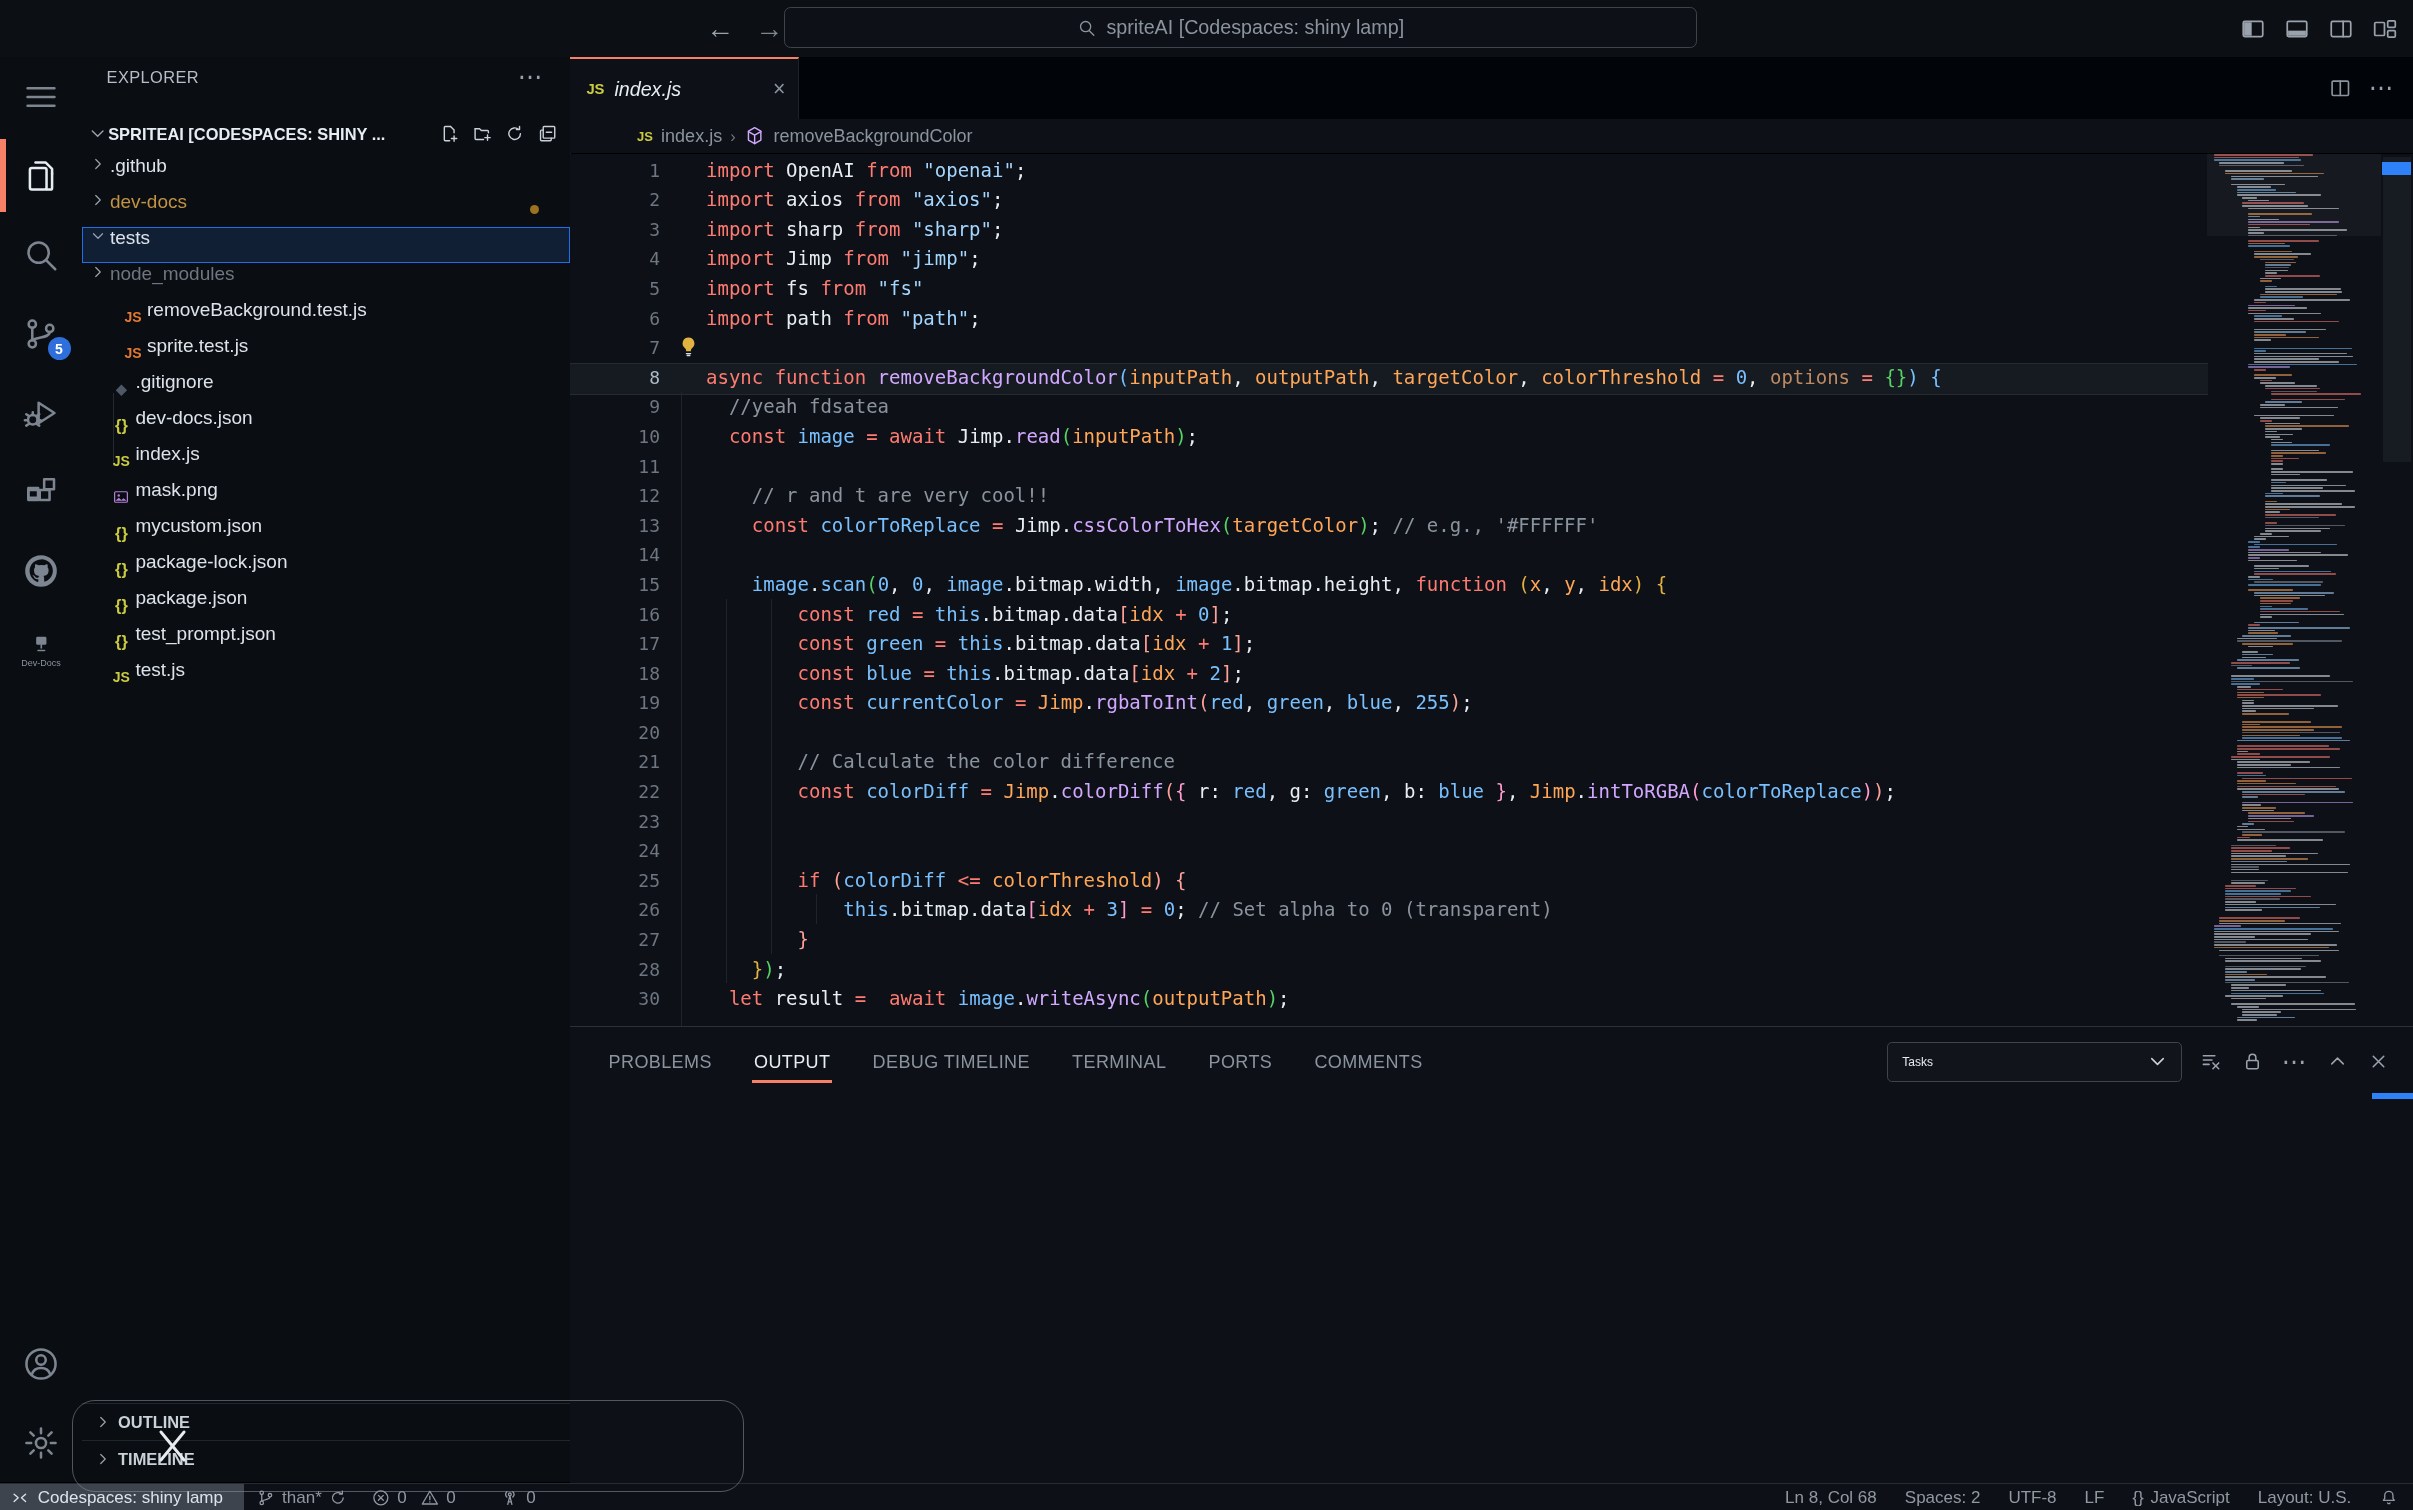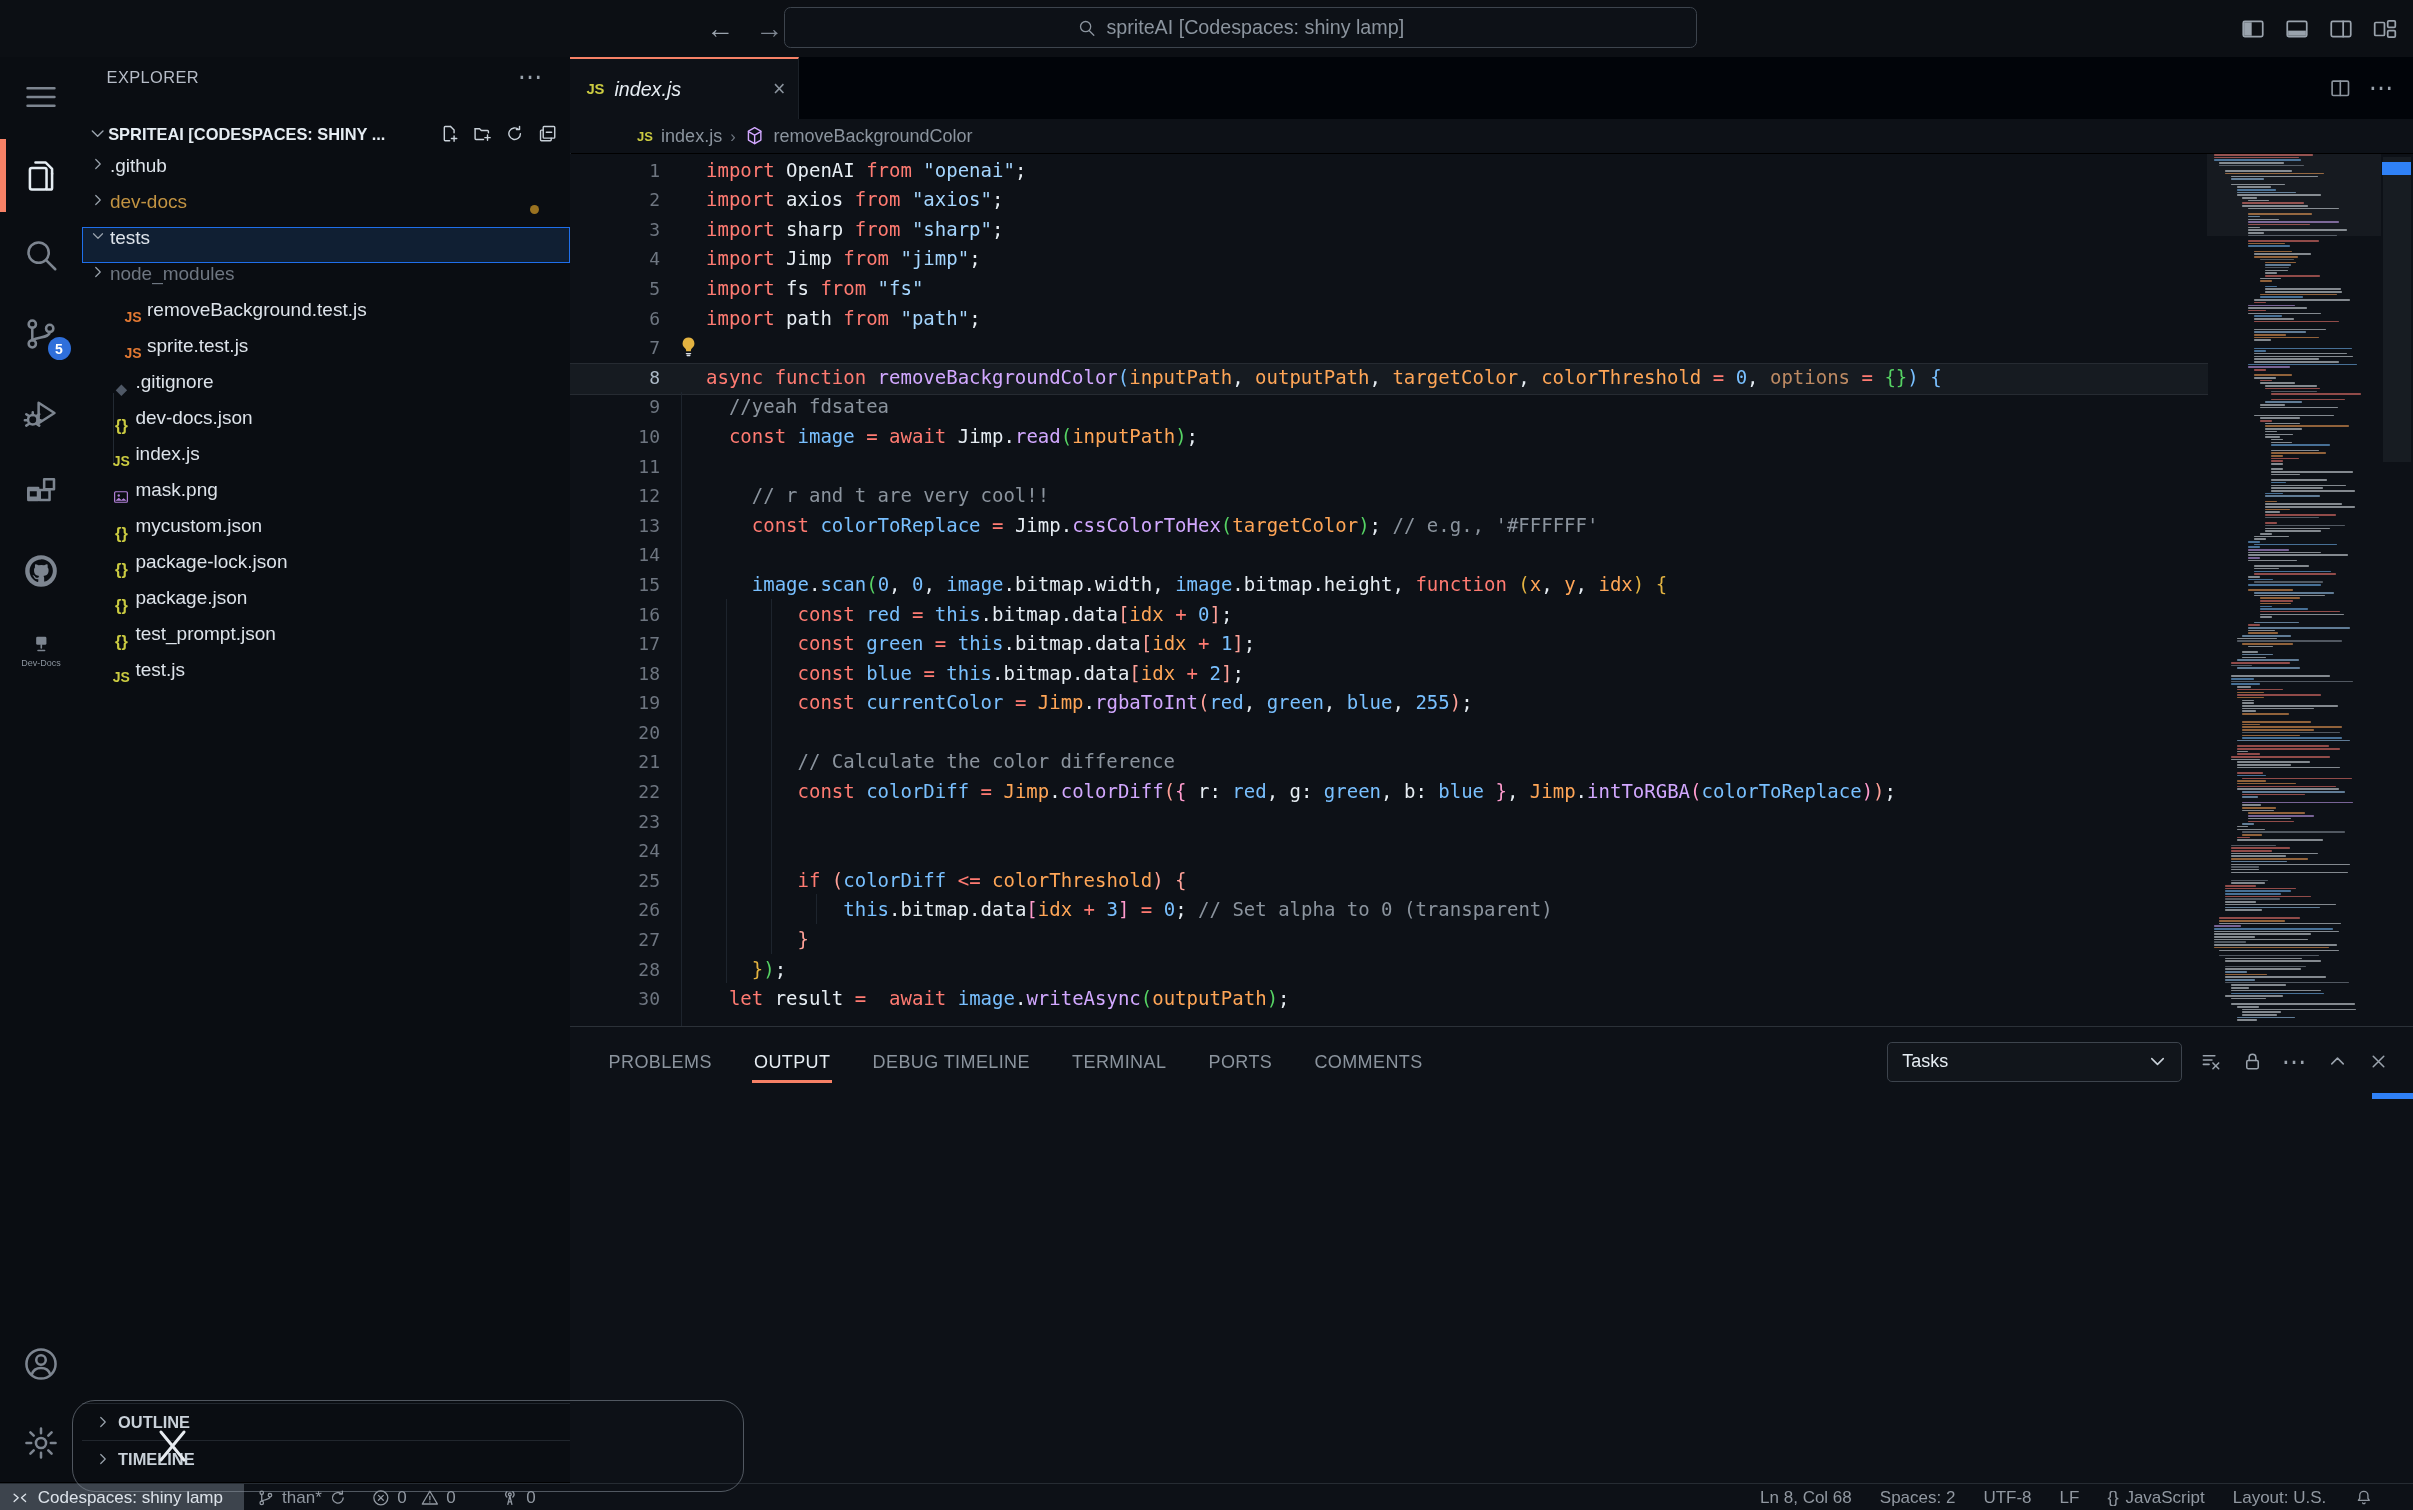--- a/index.html
+++ b/index.html
@@ -87,32 +87,32 @@
   #vscroll{position:absolute;right:1.6px;top:3.3px;width:28px;height:305px;background:rgba(121,131,142,.1)}
 
   
   #panel{position:absolute;left:570px;top:1026px;right:0;height:456px;background:#0d1117;border-top:0.8px solid #2b3138;}
   #panel-tabs{position:absolute;left:37px;top:0;height:71px;display:flex;align-items:center;gap:39px}
   .ptab{font-size:18px;letter-spacing:0.4px;color:#8b949e;position:relative;padding:11.5px 1.6px}
   .ptab.active{color:#e6edf3}
   .ptab.active:after{content:"";position:absolute;left:0;right:0;bottom:1.6px;height:2.5px;background:#f78166}
   #panel-right{position:absolute;right:23px;top:14.8px;display:flex;align-items:center;gap:18px;color:#9aa3ad}
   #tasks-select{width:267px;height:38px;background:#11151b;border:0.8px solid #3d444d;border-radius:4.9px;display:flex;
-    align-items:center;padding:0 11.5px 0 14.8px;color:#e6edf3;font-size:18px}
+    align-items:center;padding:0 11.5px 0 14.8px;color:#e6edf3;font-size:12px}
   #tasks-select svg{margin-left:auto;width:21.3px;height:21.3px;color:#c9d1d9}
   #panel-right svg{width:23px;height:23px}
   #panel-blue{position:absolute;right:0;top:66px;width:41px;height:5.7px;background:#2f81f7}
 
   
   #statusbar{position:absolute;left:0;top:1483px;width:2413px;height:28px;background:#0d1117;border-top:0.8px solid #262c33;
     display:flex;align-items:center;font-size:17px;color:#9198a1}
   .sitem{display:flex;align-items:center;gap:6.6px;padding:0 11.5px;height:100%}
   #remote-item{background:#3d444d;color:#dde3ea;padding:0 21.3px 0 9.9px;gap:8.2px}
   #statusbar svg{width:19.7px;height:19.7px}
-  #status-right{margin-left:auto;display:flex;align-items:center;padding-right:25px}
+  #status-right{margin-left:auto;display:flex;align-items:center;padding-right:0}
   #status-right .sitem{padding:0 14px}
 
   
   #round-overlay{position:absolute;left:72px;top:1400px;width:670px;height:90px;border:1.6px solid rgba(139,148,158,.55);
     border-radius:23px;pointer-events:none;z-index:50}
   #x-marker{position:absolute;left:156px;top:1427px;width:33px;height:38px;z-index:51}
 </style>
 </head>
 <body>
 

